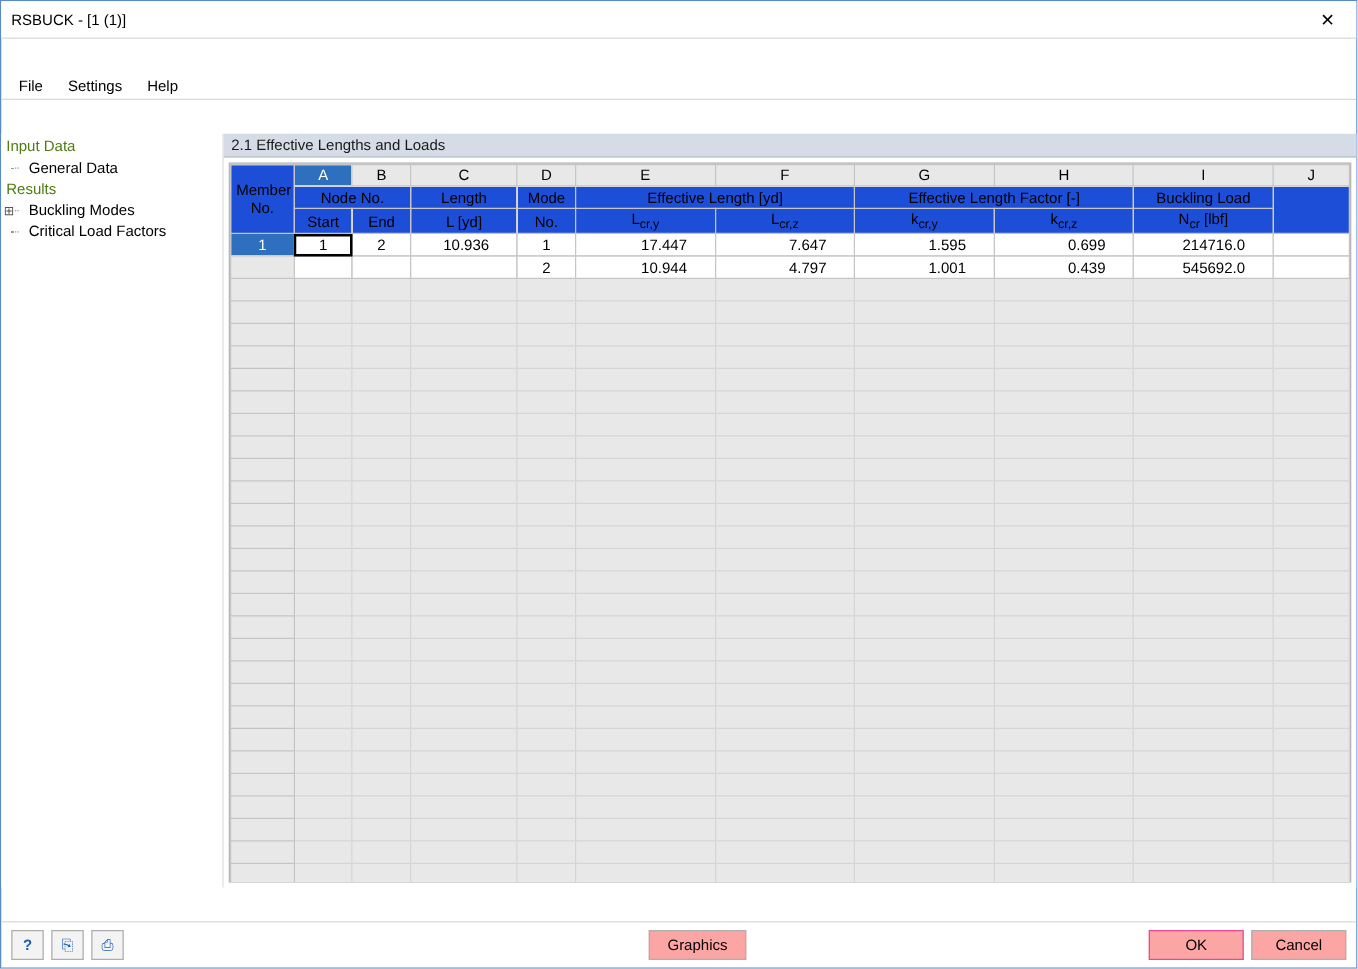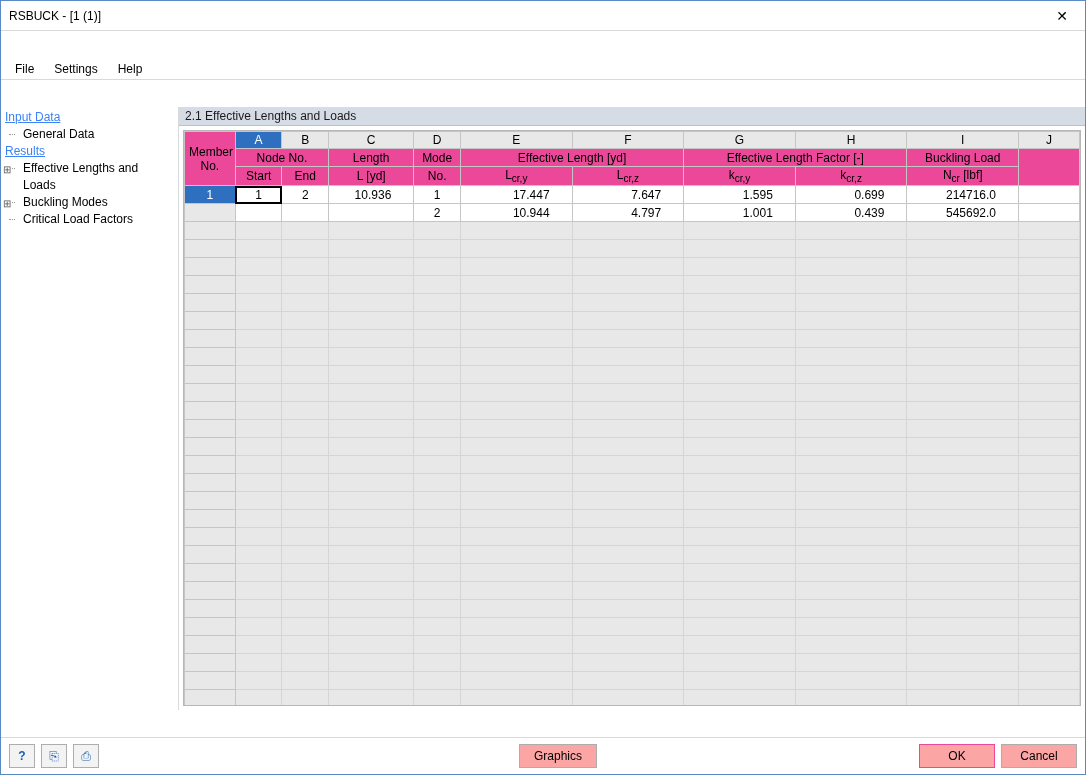--- a/index.html
+++ b/index.html
@@ -73,21 +73,21 @@
   right: 4px;
   font-size: 10px;
   color: #555;
 }
 .tree {
   flex: 1;
   padding: 2px 4px 4px 4px;
   line-height: 17px;
   font-size: 12px;
 }
-.tree .group { color: #3b82f6; text-decoration: underline; }
+.tree .group { color: #4d7c0f; }
 .tree .item {
   padding-left: 18px;
   position: relative;
 }
 .tree .item::before {
   content: "";
   position: absolute;
   left: 4px;
   top: 8px;
   width: 6px;
@@ -140,21 +140,21 @@
   border: 1px solid #c5c5c5;
   padding: 1px 4px;
   height: 18px;
   background: #fff;
   text-align: center;
   font-weight: normal;
   overflow: hidden;
   white-space: nowrap;
 }
 table.grid th {
-  background: #ec4899;
+  background: #1d4ed8;
 }
 table.grid th.colletter {
   background: #e8e8e8;
   height: 16px;
 }
 table.grid th.colletter.sel {
   background: #2f6fbf;
   color: #fff;
 }
 table.grid td.rowhdr {
@@ -223,21 +223,20 @@
     <span>Help</span>
   </div>
 
   <div class="content">
 
     <div class="sidebar">
       <div class="tree">
         <div class="group">Input Data</div>
         <div class="item">General Data</div>
         <div class="group">Results</div>
-        <div class="item has-plus">Effective Lengths and Loads</div>
         <div class="item has-plus">Buckling Modes</div>
         <div class="item">Critical Load Factors</div>
       </div>
     </div>
 
     <div class="main">
       <div class="panel-title">2.1 Effective Lengths and Loads</div>
 
       <div class="grid-wrap">
         <div class="grid-inner">

